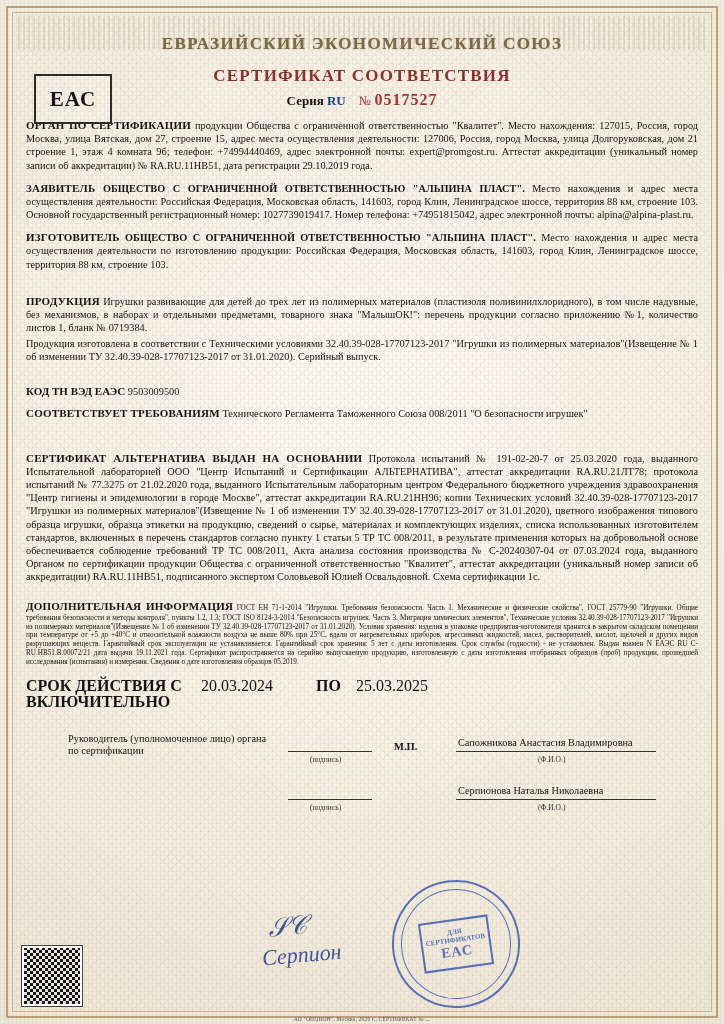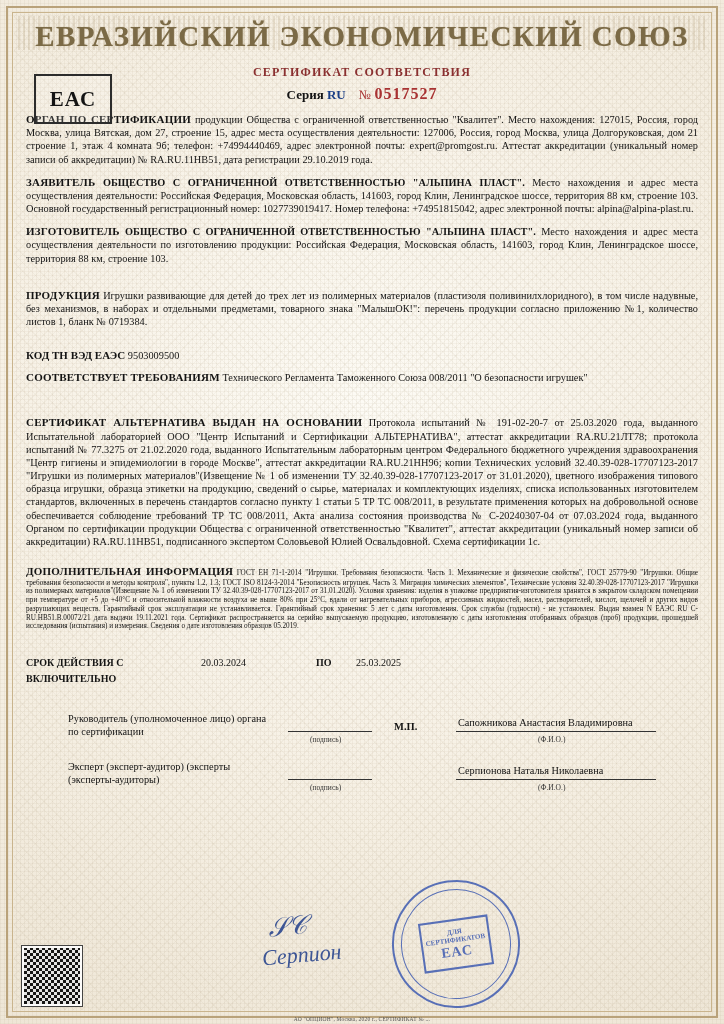--- a/index.html
+++ b/index.html
@@ -37,38 +37,38 @@
   .content{
     position:absolute;
     left:26px;right:26px;top:18px;bottom:14px;
   }
 
   
   .eaes-title{
     text-align:center;
     font-family:"Liberation Serif", serif;
     font-weight:bold;
-    font-size:29px;
+    font-size:17px;
     letter-spacing:1.4px;
     color:#7b6a46;
     text-shadow:0 0 1px rgba(120,100,60,.5);
-    margin-top:2px;
+    margin-top:16px;
     position:relative;
     z-index:3;
   }
   .eaes-band{
     position:absolute;
     left:18px;right:18px;top:16px;height:34px;
     background:repeating-linear-gradient(90deg, rgba(190,172,140,.30) 0 2px, rgba(255,255,255,0) 2px 5px);
     z-index:1;
   }
   .cert-title{
     text-align:center;
     font-weight:bold;
-    font-size:12px;
+    font-size:17px;
     letter-spacing:1.2px;
     color:#8a3030;
     margin-top:12px;
   }
   .num-line{
     text-align:center;
     font-size:13px;
     margin-top:7px;
   }
   .num-line .lbl{font-weight:bold;}
@@ -114,22 +114,22 @@
     letter-spacing:.2px;
   }
   .block .bold{font-weight:bold;}
   .blk-body{display:inline;}
 
   .row-inline{margin-top:9px;font-size:10.3px;}
   .row-inline .hd{font-weight:bold;font-size:11px;}
 
   
   .valid{
-    margin-top:26px;
-    font-size:10px;
+    margin-top:10px;
+    font-size:16px;
     font-weight:bold;
     position:relative;
     height:34px;
   }
   .valid .lbl1{position:absolute;left:0;top:0;}
   .valid .d1{position:absolute;left:175px;top:0;font-weight:normal;}
   .valid .lbl2{position:absolute;left:290px;top:0;}
   .valid .d2{position:absolute;left:330px;top:0;font-weight:normal;}
   .valid .lbl3{position:absolute;left:0;top:16px;}
 
@@ -260,20 +260,21 @@
       <span class="hd">ИЗГОТОВИТЕЛЬ</span>
       <span class="bold">ОБЩЕСТВО С ОГРАНИЧЕННОЙ ОТВЕТСТВЕННОСТЬЮ "АЛЬПИНА ПЛАСТ".</span>
       <span class="blk-body">Место нахождения и адрес места осуществления деятельности по изготовлению продукции: Российская Федерация, Московская область, 141603, город Клин, Ленинградское шоссе, территория 88 км, строение 103.</span>
     </div>
 
     <div style="height:14px"></div>
 
     <div class="block">
       <span class="hd">ПРОДУКЦИЯ</span>
       <span class="blk-body">Игрушки развивающие для детей до трех лет из полимерных материалов (пластизоля поливинилхлоридного), в том числе надувные, без механизмов, в наборах и отдельными предметами, товарного знака "МалышОК!": перечень продукции согласно приложению №1, количество листов 1, бланк № 0719384.</span>
+      <div style="margin-top:3px">Продукция изготовлена в соответствии с Техническими условиями 32.40.39-028-17707123-2017 "Игрушки из полимерных материалов"(Извещение № 1 об изменении ТУ 32.40.39-028-17707123-2017 от 31.01.2020). Серийный выпуск.</div>
     </div>
 
     <div style="height:12px"></div>
 
     <div class="row-inline">
       <span class="hd">КОД ТН ВЭД ЕАЭС</span>
       <span>9503009500</span>
     </div>
 
     <div class="block">
@@ -307,21 +308,20 @@
       <div class="sig-row">
         <div class="sig-role">Руководитель (уполномоченное лицо) органа по сертификации</div>
         <div class="sig-line" style="left:262px;top:18px;width:84px;"></div>
         <div class="sig-paren" style="left:284px;">(подпись)</div>
         <div class="mp" style="left:368px;top:8px;">М.П.</div>
         <div class="sig-name" style="left:432px;top:4px;">Сапожникова Анастасия Владимировна</div>
         <div class="sig-line" style="left:430px;top:18px;width:200px;"></div>
         <div class="sig-paren" style="left:512px;">(Ф.И.О.)</div>
       </div>
       <div class="sig-row" style="margin-top:8px">
-        <div class="sig-role" style="left:42px;">Эксперт (эксперт-аудитор) (эксперты (эксперты-аудиторы)</div>
         <div class="sig-line" style="left:262px;top:18px;width:84px;"></div>
         <div class="sig-paren" style="left:284px;">(подпись)</div>
         <div class="sig-name" style="left:432px;top:4px;">Серпионова Наталья Николаевна</div>
         <div class="sig-line" style="left:430px;top:18px;width:200px;"></div>
         <div class="sig-paren" style="left:512px;">(Ф.И.О.)</div>
       </div>
     </div>
 
   </div>
 

